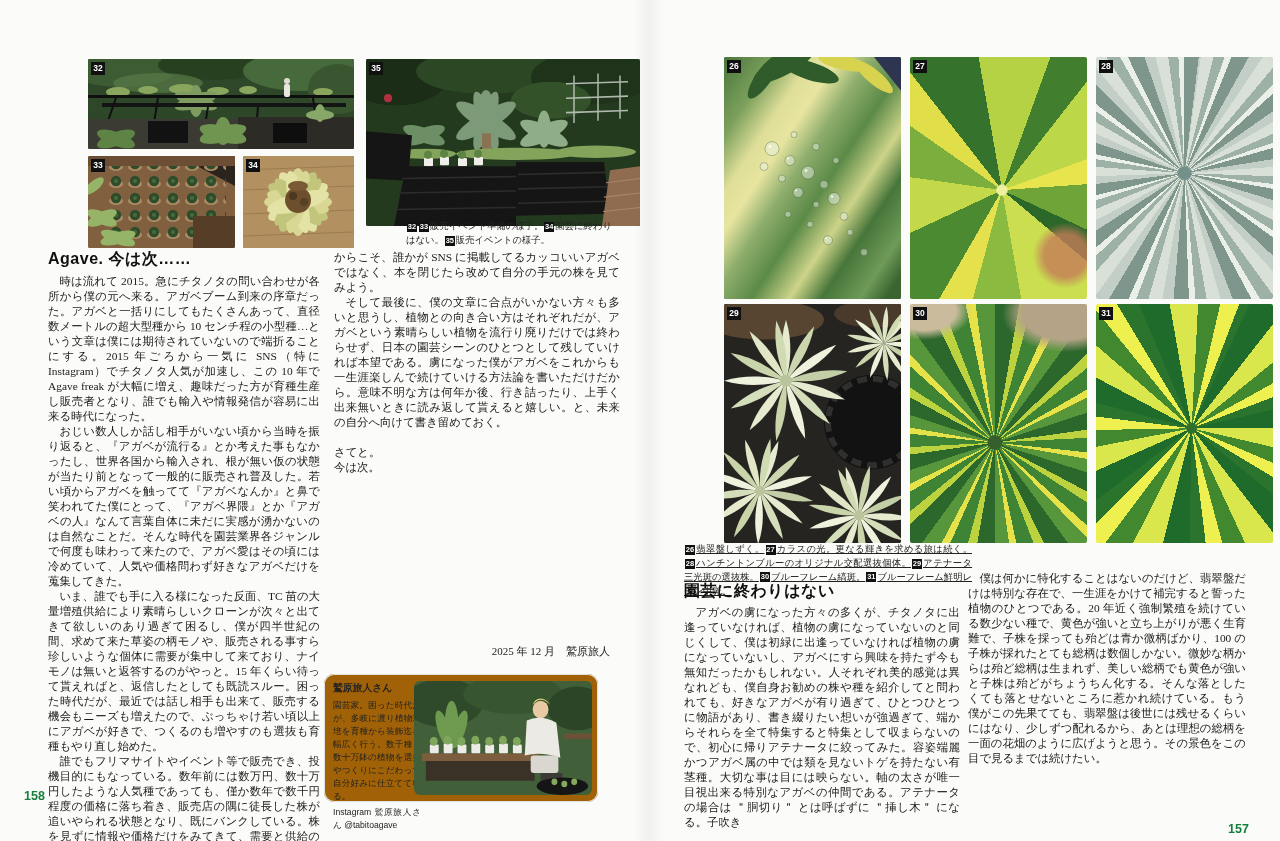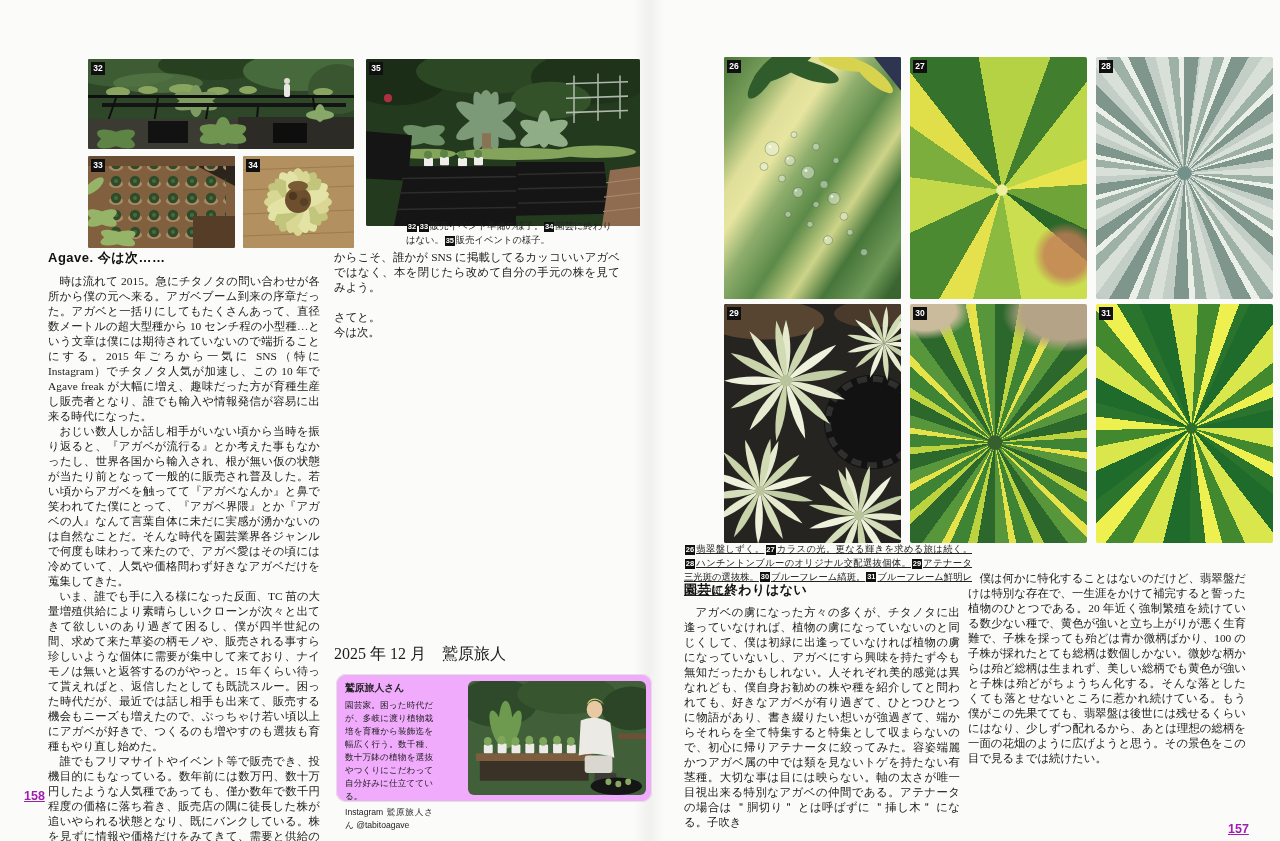--- a/index.html
+++ b/index.html
@@ -11,36 +11,36 @@
   .photo{position:absolute;overflow:hidden;border-radius:2px;background:#384c30;}
   .photo svg{display:block;width:100%;height:100%;}
   .badge{position:absolute;top:3px;left:3px;z-index:3;background:#101010;color:#fff;
          width:14px;height:13px;text-align:center;
          font:700 8.5px/13px "Liberation Sans","DejaVu Sans",sans-serif;}
   .caption{position:absolute;font-family:"Liberation Sans","DejaVu Sans",sans-serif;
            font-size:9.3px;line-height:13.8px;color:#222;text-align:justify;}
   .cb{display:inline-block;background:#101010;color:#fff;width:10px;height:10px;text-align:center;
       font:700 7.5px/10px "Liberation Sans","DejaVu Sans",sans-serif;margin:0 1px 0 1px;vertical-align:0.5px;}
   .h1{position:absolute;margin:0;font-family:"Liberation Sans","DejaVu Sans",sans-serif;
-      font-weight:700;font-size:13px;color:#101010;letter-spacing:0.5px;}
+      font-weight:700;font-size:16px;color:#101010;letter-spacing:0.5px;}
   .col{position:absolute;}
   .bt{margin:0;font-size:11.4px;line-height:15px;text-align:justify;color:#1b1b1b;
       font-family:"Liberation Serif","DejaVu Serif",serif;}
   .ind{text-indent:1em;}
   .gap-top{margin-top:15px;}
-  .signoff{position:absolute;margin:0;font-size:16px;color:#1b1b1b;}
-  .profile{position:absolute;left:336px;top:674px;width:316px;height:128px;background:#f0abfc;
+  .signoff{position:absolute;margin:0;font-size:11px;color:#1b1b1b;text-align:right;}
+  .profile{position:absolute;left:324px;top:674px;width:274px;height:128px;background:#a16207;
            border-radius:10px;box-shadow:0 0 0 1px #e2e1de inset;}
   .profile .ptext{position:absolute;left:9px;top:8px;width:88px;
                   font-family:"Liberation Sans","DejaVu Sans",sans-serif;color:#222;}
   .profile h3{margin:0 0 4px 0;font-size:9.8px;}
   .profile p{margin:0 0 3px 0;font-size:8.6px;line-height:13px;text-align:justify;}
   .pphoto{position:absolute;right:6px;top:7px;width:178px;height:114px;border-radius:6px;overflow:hidden;}
   .pphoto svg{display:block;width:100%;height:100%;}
-  .pn{position:absolute;font:700 12.5px/14px "Liberation Sans","DejaVu Sans",sans-serif;color:#a21caf;text-decoration:underline;}
+  .pn{position:absolute;font:700 12.5px/14px "Liberation Sans","DejaVu Sans",sans-serif;color:#15803d;}
   
   .photo27{background:
     radial-gradient(circle at 52% 55%, #eef0a0 0 3%, rgba(0,0,0,0) 4%),
     radial-gradient(30% 22% at 88% 82%, rgba(196,124,88,.8) 0 40%, rgba(0,0,0,0) 62%),
     conic-gradient(from 20deg at 52% 55%,
      #417f2e 0 18deg,#bcd747 18deg 50deg,#e8e44e 50deg 66deg,#6fa438 66deg 95deg,
      #2c672a 95deg 110deg,#cade4f 110deg 150deg,#8abb40 150deg 175deg,#e4e14c 175deg 190deg,
      #4c8a31 190deg 225deg,#c3d94a 225deg 258deg,#7bae3c 258deg 285deg,#e0df49 285deg 302deg,
      #35722c 302deg 330deg,#b5d244 330deg 360deg);}
   .photo28{background:
@@ -255,20 +255,21 @@
 
     <div class="col" style="left:48px;top:274px;width:272px;">
       <p class="bt ind">時は流れて 2015。急にチタノタの問い合わせが各所から僕の元へ来る。アガベブーム到来の序章だった。アガベと一括りにしてもたくさんあって、直径数メートルの超大型種から 10 センチ程の小型種…という文章は僕には期待されていないので端折ることにする。2015 年ごろから一気に SNS（特に Instagram）でチタノタ人気が加速し、この 10 年で Agave freak が大幅に増え、趣味だった方が育種生産し販売者となり、誰でも輸入や情報発信が容易に出来る時代になった。</p>
       <p class="bt ind">おじい数人しか話し相手がいない頃から当時を振り返ると、『アガベが流行る』とか考えた事もなかったし、世界各国から輸入され、根が無い仮の状態が当たり前となって一般的に販売され普及した。若い頃からアガベを触ってて『アガベなんか』と鼻で笑われてた僕にとって、『アガベ界隈』とか『アガベの人』なんて言葉自体に未だに実感が湧かないのは自然なことだ。そんな時代を園芸業界各ジャンルで何度も味わって来たので、アガベ愛はその頃には冷めていて、人気や価格問わず好きなアガベだけを蒐集してきた。</p>
       <p class="bt ind">いま、誰でも手に入る様になった反面、TC 苗の大量増殖供給により素晴らしいクローンが次々と出てきて欲しいのあり過ぎて困るし、僕が四半世紀の間、求めて来た草姿の柄モノや、販売される事すら珍しいような個体に需要が集中して来ており、ナイモノは無いと返答するのがやっと。15 年くらい待って貰えればと、返信したとしても既読スルー。困った時代だが、最近では話し相手も出来て、販売する機会もニーズも増えたので、ぶっちゃけ若い頃以上にアガベが好きで、つくるのも増やすのも選抜も育種もやり直し始めた。</p>
       <p class="bt ind">誰でもフリマサイトやイベント等で販売でき、投機目的にもなっている。数年前には数万円、数十万円したような人気種であっても、僅か数年で数千円程度の価格に落ち着き、販売店の隅に徒長した株が追いやられる状態となり、既にバンクしている。株を見ずに情報や価格だけをみてきて、需要と供給のバランスが崩れ始めた今だ</p>
     </div>
 
     <div class="col" style="left:334px;top:250px;width:286px;">
       <p class="bt">からこそ、誰かが SNS に掲載してるカッコいいアガベではなく、本を閉じたら改めて自分の手元の株を見てみよう。</p>
+      <p class="bt ind">そして最後に、僕の文章に合点がいかない方々も多いと思うし、植物との向き合い方はそれぞれだが、アガベという素晴らしい植物を流行り廃りだけでは終わらせず、日本の園芸シーンのひとつとして残していければ本望である。虜になった僕がアガベをこれからも一生涯楽しんで続けていける方法論を書いただけだから。意味不明な方は何年か後、行き詰ったり、上手く出来無いときに読み返して貰えると嬉しい。と、未来の自分へ向けて書き留めておく。</p>
       <p class="bt gap-top">さてと。</p>
       <p class="bt">今は次。</p>
     </div>
 
     <p class="signoff" style="left:334px;top:644px;width:276px;">2025 年 12 月　鷲原旅人</p>
 
     <aside class="profile">
       <div class="ptext">
         <h3>鷲原旅人さん</h3>
         <p>園芸家。困った時代だが、多岐に渡り植物栽培を育種から装飾迄を幅広く行う。数千種、数十万鉢の植物を選抜やつくりにこだわって自分好みに仕立てている。</p>

